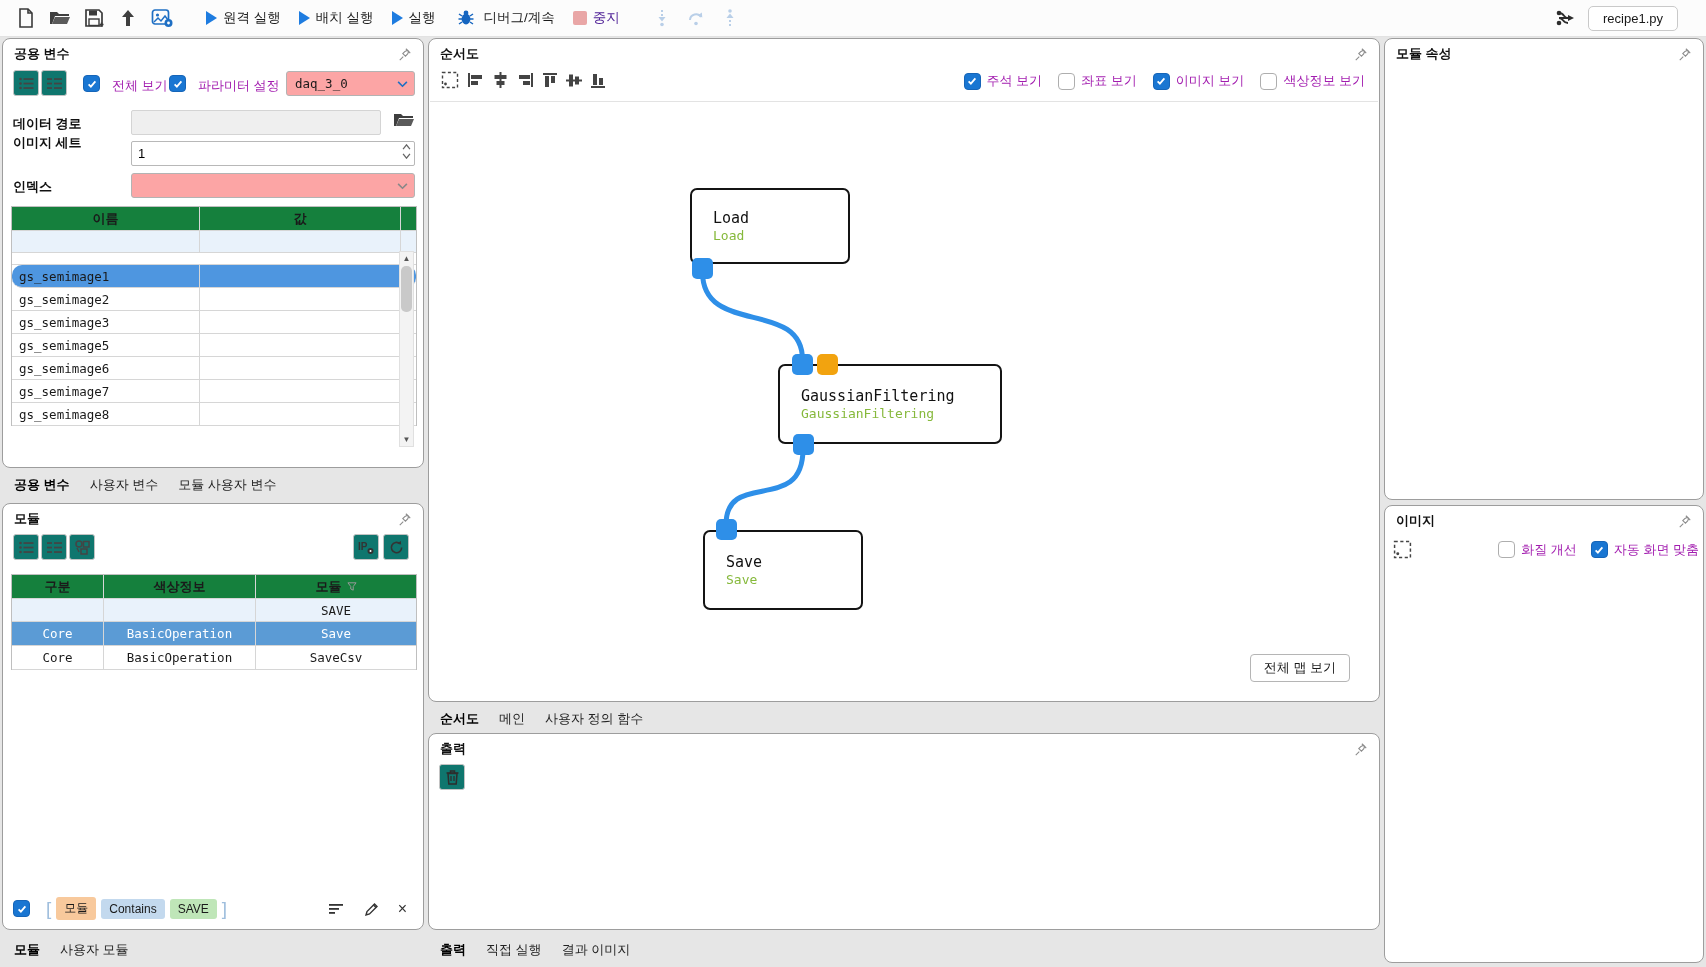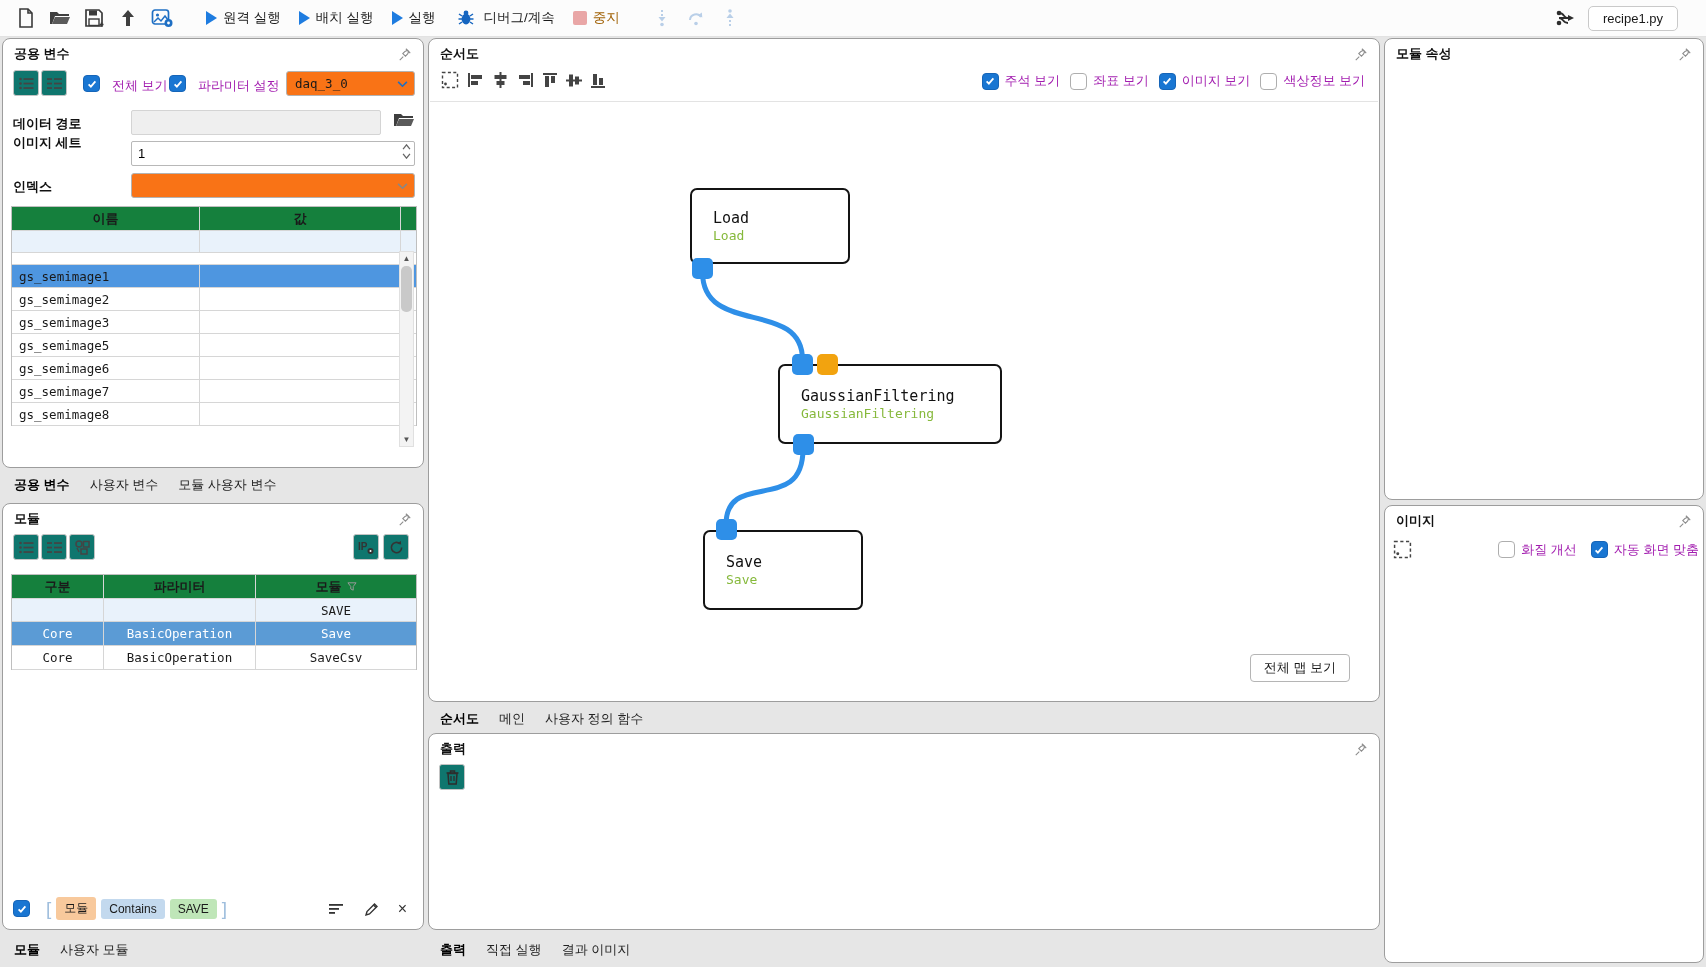--- a/index.html
+++ b/index.html
@@ -6,38 +6,38 @@
   html,body { width:1706px; height:967px; }
   body { font-family:"Liberation Sans","DejaVu Sans",sans-serif; background:#e6e6e6; color:#1a1a1a; overflow:hidden; }
   .mono { font-family:"DejaVu Sans Mono",monospace; }
   #app { position:relative; width:1706px; height:967px; }
 
   
   #topbar { position:absolute; left:0; top:0; width:1706px; height:37px; background:#fcfcfc;
             border-bottom:1px solid #e2e2e2; display:flex; align-items:center; gap:10px; padding:0 14px; }
   .tb-icon { display:inline-flex; align-items:center; justify-content:center; width:24px; height:24px; }
   .tb-btn { display:inline-flex; align-items:center; gap:6px; font-size:13.5px; color:#1a1a1a; padding:2px 4px; }
-  .tb-btn.disabled { color:#a16207; }
+  .tb-btn.disabled { color:#4c1d95; }
   .tri-run { width:0; height:0; border-left:11px solid #1e7ce0; border-top:7px solid transparent; border-bottom:7px solid transparent; }
   .stop-sq { width:14px; height:14px; background:#e9a6a6; border-radius:2px; }
   .recipe-btn { font-size:13px; background:#fff; border:1px solid #c9c9c9; border-radius:5px; padding:4px 14px; }
 
   
   .panel { position:absolute; background:#fff; border:1px solid #9d9d9d; border-radius:8px; }
   .panel-title { position:absolute; left:11px; top:6px; font-size:13px; font-weight:600; color:#111; }
   .pin { position:absolute; top:8px; right:11px; width:14px; height:14px; opacity:.75; }
 
   
   .icon-btn { display:inline-flex; align-items:center; justify-content:center; width:26px; height:26px;
               background:#0f766e; border:1px solid #c3c3c3; border-radius:3px; }
   .cb { display:inline-flex; align-items:center; justify-content:center; width:17px; height:17px; border-radius:4px; flex:none; }
   .cb.on { background:#1976d2; border:1px solid #1665b8; }
   .cb.off { background:#fff; border:1px solid #aeaeae; }
   .cb-label { font-size:13px; color:#a21caf; margin-left:6px; }
-  .combo { position:relative; background:#f97316; border:1px solid #b3b3b3; border-radius:3px; height:25px;
+  .combo { position:relative; background:#fca5a5; border:1px solid #b3b3b3; border-radius:3px; height:25px;
            display:flex; align-items:center; padding:0 22px 0 8px; font-size:13px; }
   .combo .chev { position:absolute; right:6px; top:9px; }
   .txt-input { background:#fff; border:1px solid #b8b8b8; border-radius:2px; height:25px; font-size:13px; padding:0 6px; width:100%; }
   .txt-input.disabled { background:#efefef; border-color:#d4d4d4; }
   .field-label { font-size:13px; font-weight:600; color:#111; }
 
   
   .grid-table { border:1px solid #bfbfbf; border-bottom:none; font-size:12.5px; }
   .gt-row { display:grid; border-bottom:1px solid #d6d6d6; align-items:center; }
   .gt-row > div { height:100%; display:flex; align-items:center; border-right:1px solid #d6d6d6; padding:0 7px; overflow:hidden; }
@@ -277,21 +277,21 @@
         <div></div>
       </div>
       <div class="gt-row gt-filter" style="grid-template-columns:188px 1fr 15px; height:22px;">
         <div></div>
           <div></div>
           <div></div>
       </div>
       <div class="gt-row" style="grid-template-columns:1fr; height:12px;">
           <div></div>
         </div>
-      <div class="gt-row gt-sel-dark mono" style="grid-template-columns:188px 1fr 15px; height:23px;">
+      <div class="gt-row gt-sel-dark mono" style="grid-template-columns:188px 1fr 15px; height:23px;border-radius:10px;">
         <div>gs_semimage1</div>
           <div></div>
           <div></div>
       </div>
       <div class="gt-row mono" style="grid-template-columns:188px 1fr 15px; height:23px;">
         <div>gs_semimage2</div>
           <div></div>
           <div></div>
       </div>
       <div class="gt-row mono" style="grid-template-columns:188px 1fr 15px; height:23px;">
@@ -390,21 +390,21 @@
         <svg width="15" height="15" viewBox="0 0 16 16">
             <path d="M13.5 8a5.5 5.5 0 1 1-1.8-4" fill="none" stroke="#333" stroke-width="1.7"></path>
             <path d="M12.5 0.8l.5 4-4-.8z" fill="#333"></path>
           </svg>
       </span>
     </div>
 
     <div class="grid-table" style="position:absolute; left:8px; top:70px; width:406px;">
       <div class="gt-row gt-head" style="grid-template-columns:92px 152px 1fr; height:24px;">
         <div>구분</div>
-        <div>파라미터</div>
+        <div>색상정보</div>
         <div style="gap:5px;">
           <span>모듈</span>
           <svg width="10" height="9" viewBox="0 0 12 11">
               <path d="M1 1h10L7.5 5.5V10l-3-1.5V5.5z" fill="none" stroke="#999" stroke-width="1.2"></path>
             </svg>
         </div>
       </div>
       <div class="gt-row gt-filter center mono" style="grid-template-columns:92px 152px 1fr; height:23px;">
         <div></div>
         <div></div>
@@ -513,21 +513,21 @@
       </span>
       <span style="display:inline-flex;">
         <svg width="16" height="17" viewBox="0 0 16 17">
             <rect x="1" y="14" width="14" height="2" fill="#444"></rect>
             <rect x="3" y="2" width="4" height="11" fill="#444"></rect>
             <rect x="9" y="6" width="4" height="7" fill="#444"></rect>
           </svg>
       </span>
     </div>
 
-    <div style="position:absolute; right:14px; top:33px; display:flex; align-items:center; gap:10px;">
+    <div style="position:absolute; right:14px; top:33px; display:flex; align-items:center; gap:16px;">
       <span style="display:inline-flex; align-items:center;">
         <span class="cb on">
             <svg width="12" height="12" viewBox="0 0 16 16">
               <path d="M3.5 8.5l3 3 6-7" stroke="#fff" stroke-width="2.4" fill="none"></path>
             </svg>
           </span>
         <span class="cb-label">주석 보기</span>
       </span>
       <span style="display:inline-flex; align-items:center;">
         <span class="cb off"></span>

